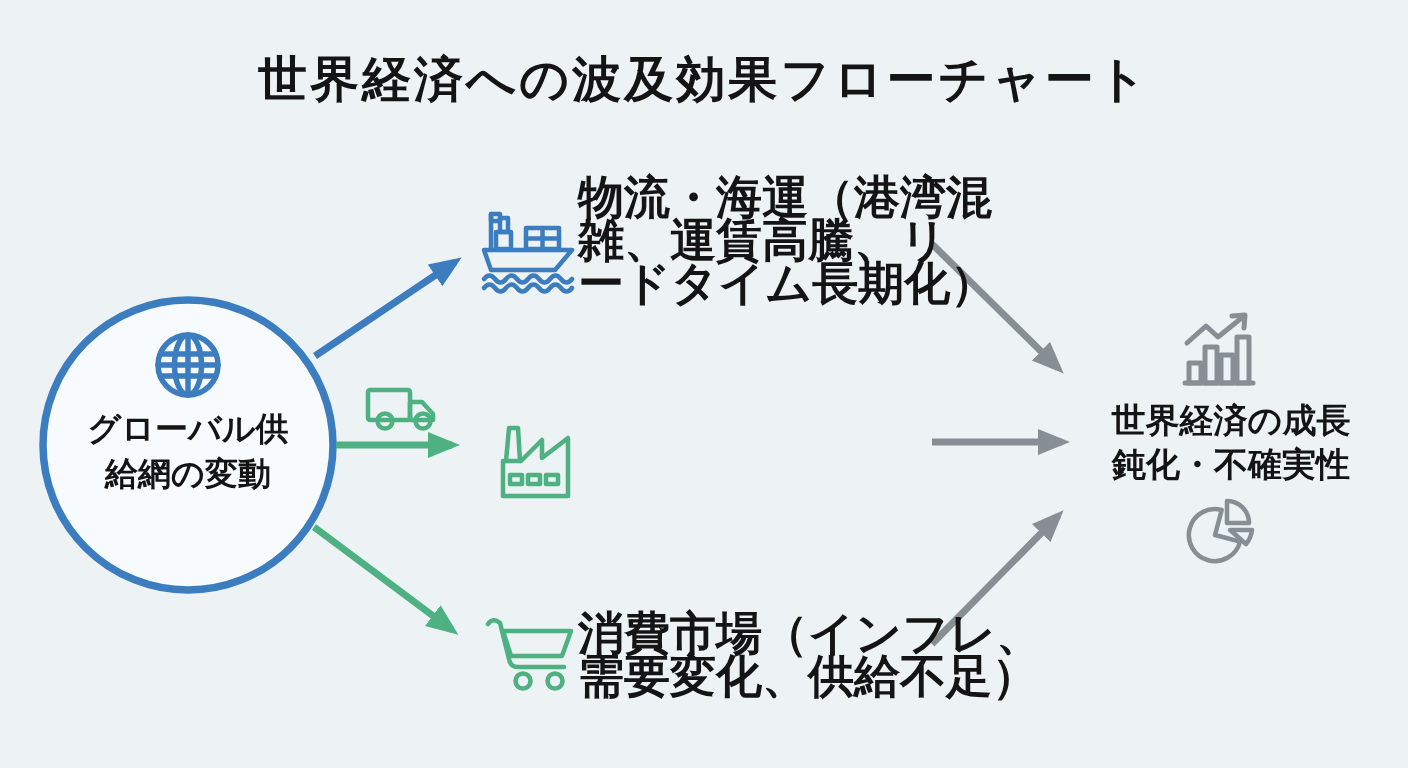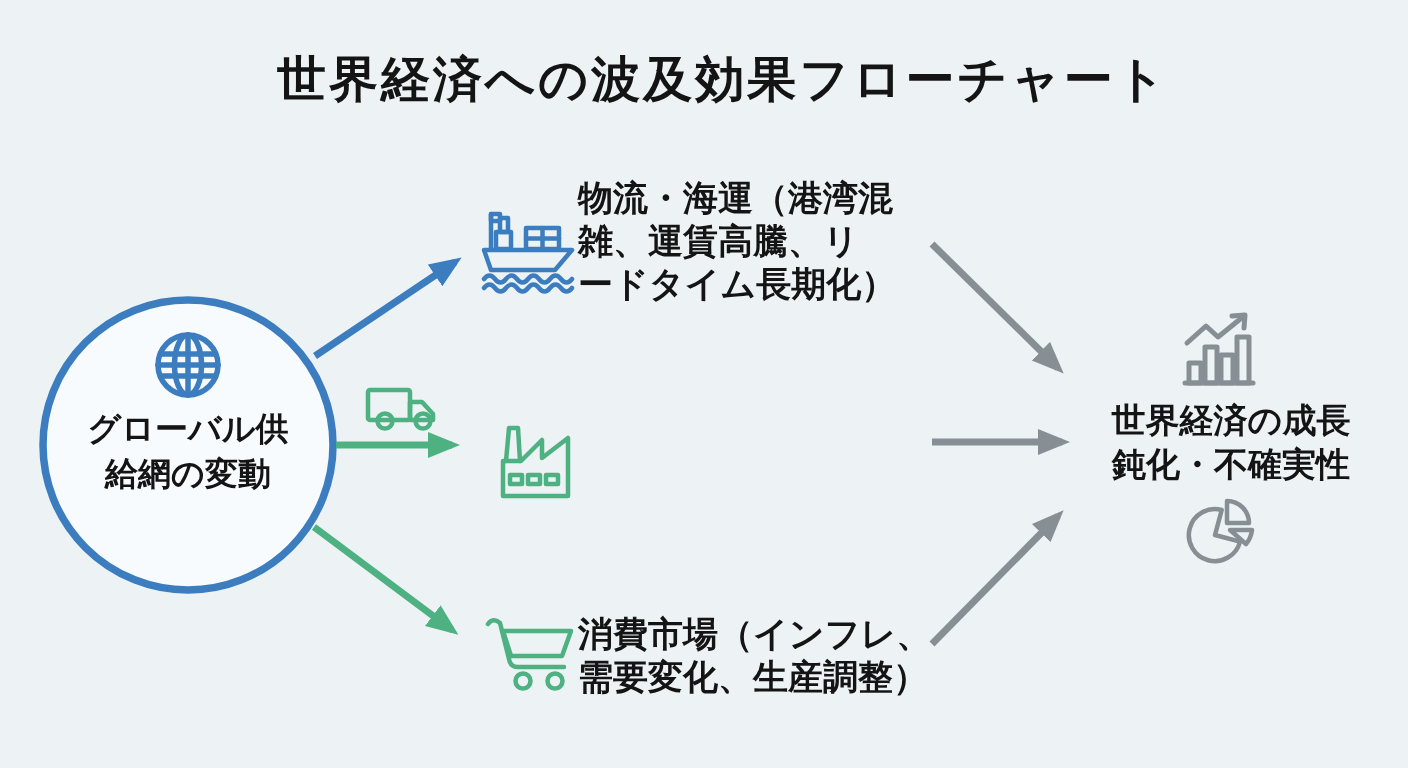--- a/index.html
+++ b/index.html
@@ -14,27 +14,26 @@
   .layer { position:absolute; left:0; top:0; }
   .label {
     position:absolute;
     font-weight:700;
     white-space:pre-line;
   }
   .title {
     top:47px; left:50%; transform:translateX(-50%);
     font-size:49px; font-weight:800; letter-spacing:3px;
     white-space:nowrap;
-    margin-left:19px;
   }
   .src-label {
     left:188px; top:406px; transform:translateX(-50%);
     text-align:center; font-size:33px; line-height:45px; width:420px;
   }
-  .branch-label { font-size:35px; line-height:43px; }
+  .branch-label { font-size:46px; line-height:43px; }
   .b1 { left:578px; top:176px; }
   .b2 { left:578px; top:389px; }
   .b3 { left:578px; top:612px; }
   .outcome-label {
     left:1231px; top:398px; transform:translateX(-50%);
     text-align:center; font-size:34px; line-height:44px; width:420px;
   }
   
   .s-blue  { stroke: var(--c-blue,  #3c7dc0); }
   .s-green { stroke: var(--c-green, #4eb181); }
@@ -137,18 +136,18 @@
 
   <div class="label title">世界経済への波及効果フローチャート</div>
 
   <div class="label src-label">グローバル供
 給網の変動</div>
 
   <div class="label branch-label b1">物流・海運（港湾混
 雑、運賃高騰、リ
 ードタイム長期化）</div>
   <div class="label branch-label b3">消費市場（インフレ、
-需要変化、生産調整）</div>
+需要変化、供給不足）</div>
 
   <div class="label outcome-label">世界経済の成長
 鈍化・不確実性</div>
 
 </div>
 
 </body></html>

